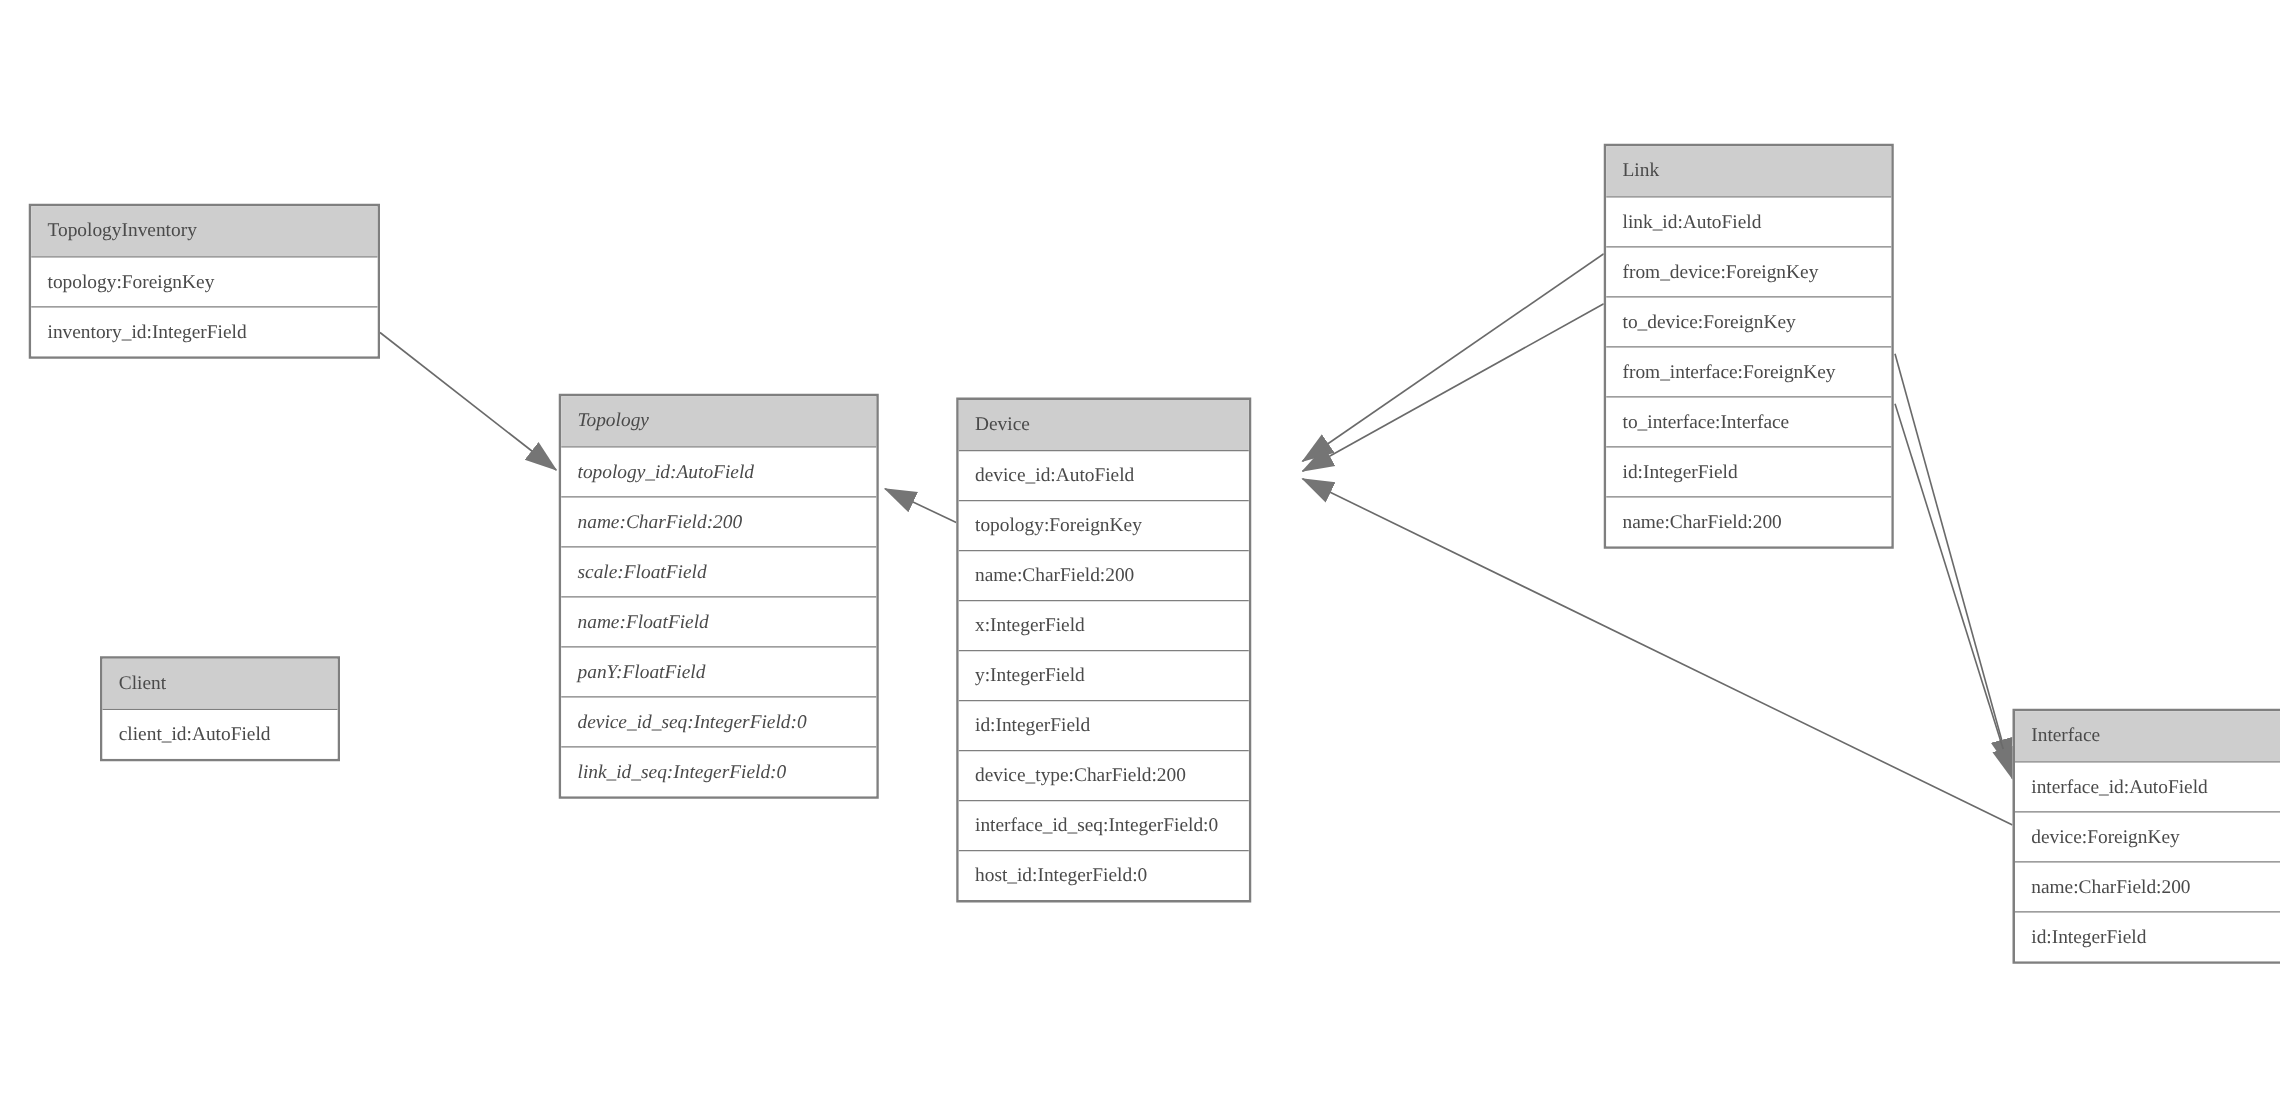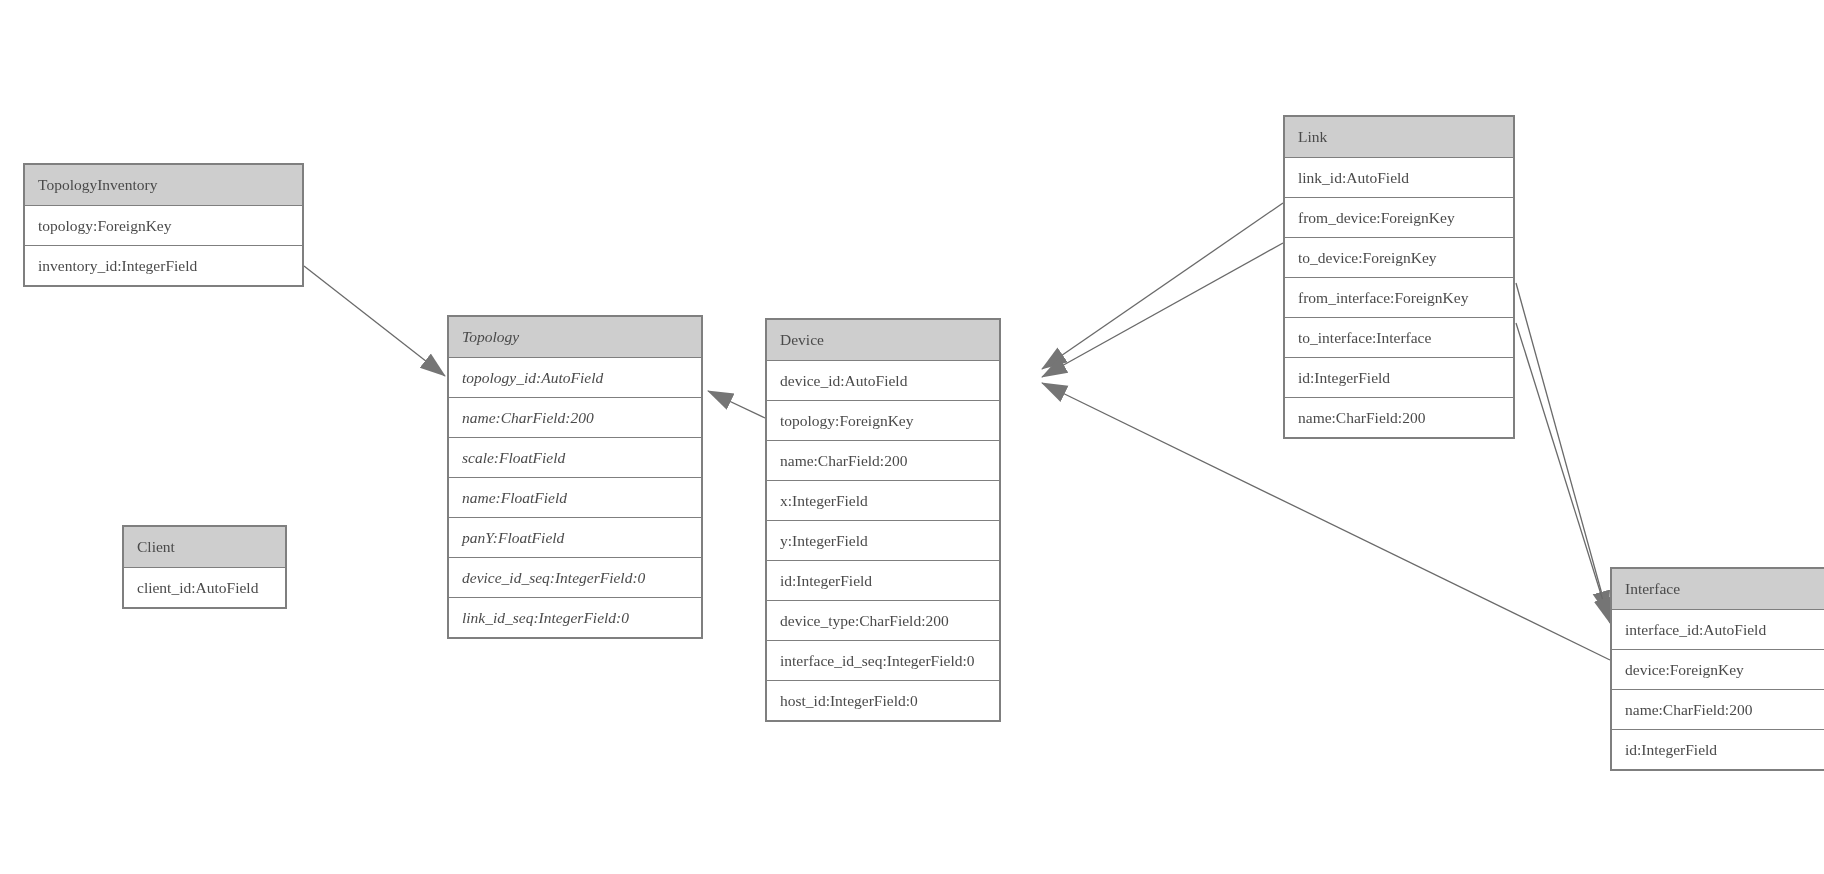--- a/index.html
+++ b/index.html
@@ -73,21 +73,21 @@
         <div class="row">topology_id:AutoField</div>
         <div class="row">name:CharField:200</div>
         <div class="row">scale:FloatField</div>
         <div class="row">name:FloatField</div>
         <div class="row">panY:FloatField</div>
         <div class="row">device_id_seq:IntegerField:0</div>
         <div class="row">link_id_seq:IntegerField:0</div>
       </div>
   </div>
 
-  <div class="entity" style="left:80px;top:525px;width:165px;margin-left:42px;">
+  <div class="entity" style="left:80px;top:525px;width:192px;">
     <div class="hdr">Client</div>
     <div>
         <div class="row">client_id:AutoField</div>
       </div>
   </div>
 
   <div class="entity" style="left:765px;top:318px;width:236px;">
     <div class="hdr">Device</div>
     <div>
         <div class="row">device_id:AutoField</div>

